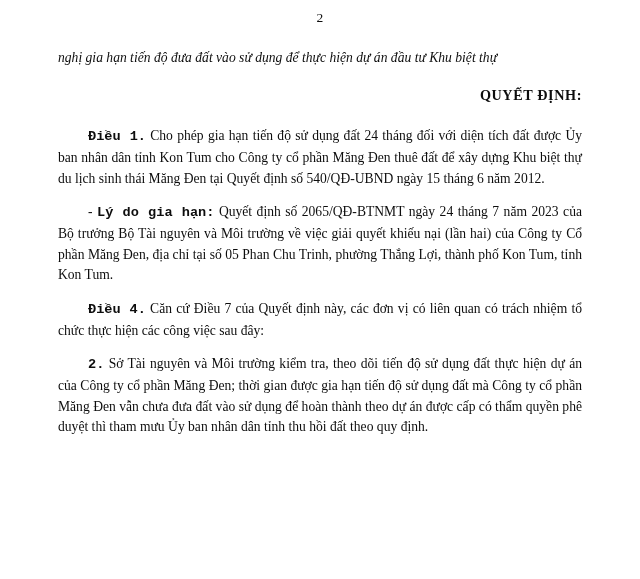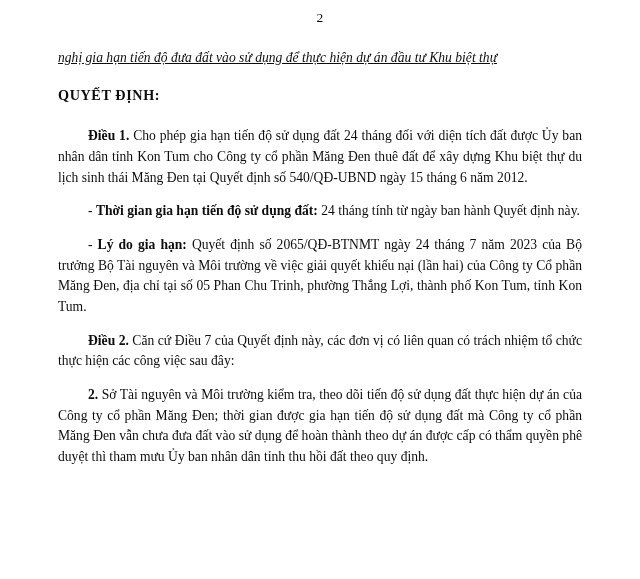--- a/index.html
+++ b/index.html
@@ -33,39 +33,39 @@
     line-height: 1.52;
     text-align: justify;
   }
   .italic-lead {
     font-style: italic;
     margin: 0 0 16px 0;
     text-align: justify;
   }
   .italic-lead .ln {
     display: block;
-    text-decoration: underline;
   }
   .decision-heading {
-    text-align: left;
+    text-align: right;
     font-weight: bold;
     font-size: 14.2px;
     letter-spacing: 0.6px;
     margin: 0 0 20px 0;
   }
   p.para {
     margin: 0 0 1px 0;
     text-indent: 30px;
     text-align: justify;
   }
   p.para.gap {
     margin-top: 13px;
   }
   .b {
     font-weight: bold;
+    font-family: Liberation Mono, monospace;
   }
   .i {
   }
   .dash-item {
     margin: 13px 0 1px 0;
     text-indent: 30px;
     text-align: justify;
   }
 </style>
 </head>
@@ -78,23 +78,22 @@
   <div class="doc-body">
 
     <div class="italic-lead">
       <span class="ln">nghị gia hạn tiến độ đưa đất vào sử dụng để thực hiện dự án đầu tư Khu biệt thự</span>
     </div>
 
     <div class="decision-heading">QUYẾT ĐỊNH:</div>
 
     <p class="para"><span class="b">Điều 1.</span><span> Cho phép gia hạn tiến độ sử dụng đất 24 tháng đối với diện tích đất được Ủy ban nhân dân tỉnh Kon Tum cho Công ty cổ phần Măng Đen thuê đất để xây dựng Khu biệt thự du lịch sinh thái Măng Đen tại Quyết định số 540/QĐ-UBND ngày 15 tháng 6 năm 2012.</span></p>
 
-    <p class="dash-item"><span>- </span><span class="b">Thời gian gia hạn tiến độ sử dụng đất:</span><span> 24 tháng tính từ ngày ban hành Quyết định này.</span></p>
 
     <p class="dash-item"><span>- </span><span class="b">Lý do gia hạn:</span><span> Quyết định số 2065/QĐ-BTNMT ngày 24 tháng 7 năm 2023 của Bộ trưởng Bộ Tài nguyên và Môi trường về việc giải quyết khiếu nại </span><span class="i">(lần hai)</span><span> của Công ty Cổ phần Măng Đen, địa chỉ tại số 05 Phan Chu Trinh, phường Thắng Lợi, thành phố Kon Tum, tỉnh Kon Tum.</span></p>
 
-    <p class="para gap"><span class="b">Điều 2.</span><span> Căn cứ Điều 7 của Quyết định này, các đơn vị có liên quan có trách nhiệm tổ chức thực hiện các công việc sau đây:</span></p>
+    <p class="para gap"><span class="b">Điều 4.</span><span> Căn cứ Điều 7 của Quyết định này, các đơn vị có liên quan có trách nhiệm tổ chức thực hiện các công việc sau đây:</span></p>
 
 
     <p class="para gap"><span class="b">2.</span><span> Sở Tài nguyên và Môi trường kiểm tra, theo dõi tiến độ sử dụng đất thực hiện dự án của Công ty cổ phần Măng Đen; thời gian được gia hạn tiến độ sử dụng đất mà Công ty cổ phần Măng Đen vẫn chưa đưa đất vào sử dụng để hoàn thành theo dự án được cấp có thẩm quyền phê duyệt thì tham mưu Ủy ban nhân dân tỉnh thu hồi đất theo quy định.</span></p>
 
   </div>
 </div>
 
 </body></html>

